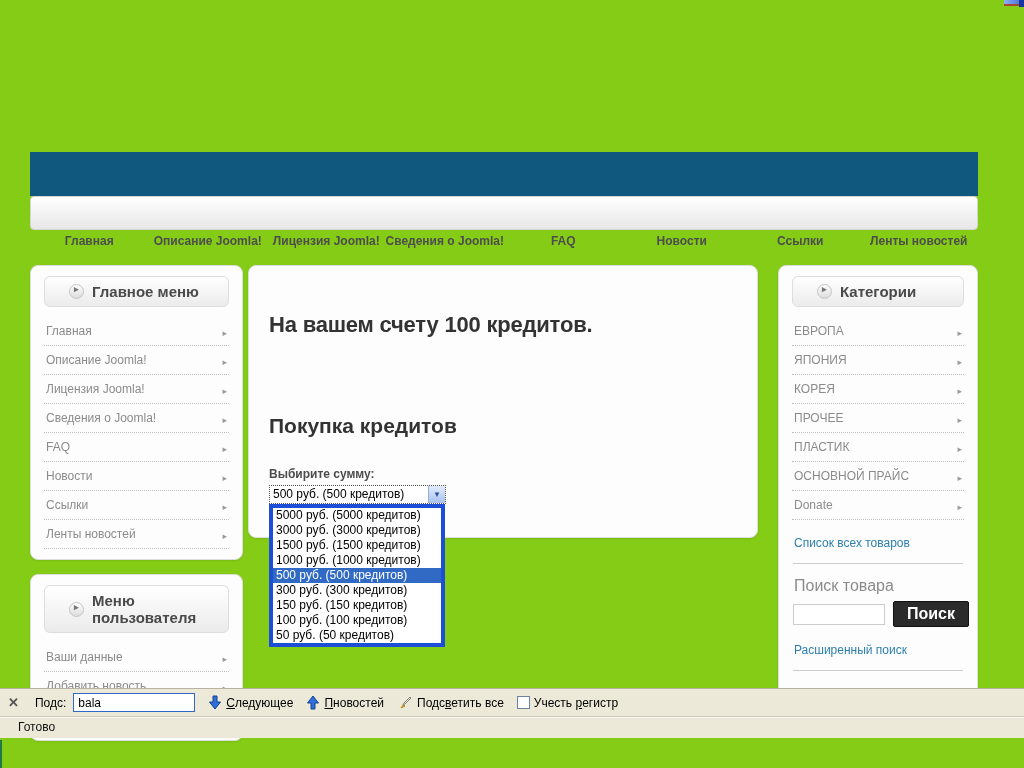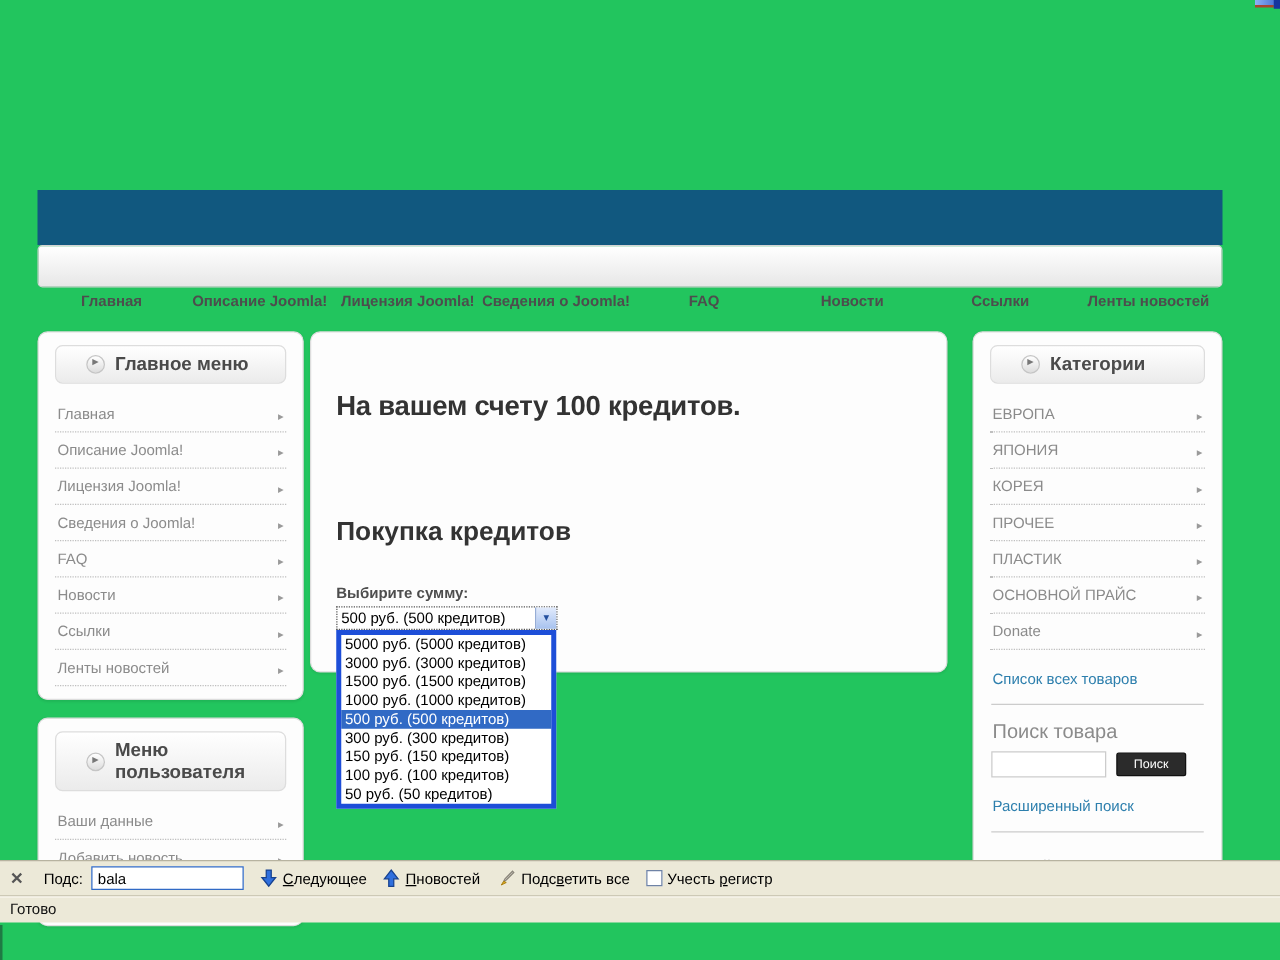--- a/index.html
+++ b/index.html
@@ -1,18 +1,18 @@
 <!DOCTYPE html>
 <html><head>
 <meta charset="utf-8">
 <style>
   * { margin:0; padding:0; box-sizing:border-box; }
   html,body { background:#fff; }
   body { font-family:"Liberation Sans", sans-serif; }
-  #screen { position:relative; width:1024px; height:768px; background:#22c55e; overflow:hidden; }
+  #screen { position:relative; width:1024px; height:768px; background:#84cc16; overflow:hidden; }
 
   
   .frag { position:absolute; left:1004px; top:0; width:20px; height:8px; }
   .frag-bar { height:4px; background:linear-gradient(90deg,#8db2f3,#3a66cf); }
   .frag-red { height:2px; width:15px; background:#a9442f; }
   .frag-sq { position:absolute; right:0; top:0; width:5px; height:7px; background:#16359e; }
 
   
   .site { position:absolute; left:30px; top:152px; width:948px; }
   .site-header { height:44px; background:#11587f; }
@@ -60,37 +60,37 @@
 
   
   .right-box { height:446px; overflow:hidden; }
   .link-blue { display:block; margin:16px 2px 0; font-size:12px; color:#2d7fad; cursor:pointer;
                text-decoration:none; }
   .sep { border:none; border-top:1px solid #ccc; margin:13px 1px; }
   .search-label { margin:0 2px 6px; font-size:16px; color:#8b8b8b; }
   .search-row { display:flex; gap:8px; align-items:center; margin:0 1px; }
   .search-input { width:92px; height:21px; border:1px solid #ccc; background:#fff; font-size:12px; padding:0 3px; }
   .search-btn { background:#2b2b2b; border:1px solid #111; border-radius:2px; color:#fff;
-                font-weight:normal; font-size:10px; padding:3px 13px; cursor:pointer; }
+                font-weight:bold; font-size:16px; padding:3px 13px; cursor:pointer; }
 
   
   .findbar { position:absolute; left:0; top:688px; width:1024px; height:28px; background:#ece9d8;
              border-top:1px solid #b7b3a0; display:flex; align-items:center; gap:7px;
              padding:0 8px; font-size:12px; color:#000; z-index:100; }
   .fb-close { font-size:13px; font-weight:bold; color:#555; margin-right:9px; cursor:pointer; }
   .fb-input { width:122px; height:19px; border:1px solid #316ac5; font-size:12px; padding:1px 4px;
               font-family:"Liberation Sans", sans-serif; }
   .fb-btn { display:flex; align-items:center; gap:4px; cursor:pointer; margin-left:6px; white-space:nowrap; }
   .fb-btn .u { text-decoration:underline; }
   .fb-check { width:13px; height:13px; border:1px solid #6f83a6; background:#fff; flex:0 0 auto; }
 
   
   .statusbar { position:absolute; left:0; top:716px; width:1024px; height:22px; background:#ece9d8;
                border-top:1px solid #cdc9b6; box-shadow:inset 0 1px 0 #fbfaf3;
-               font-size:12px; line-height:20px; padding-left:8px; color:#111; z-index:100; }
+               font-size:12px; line-height:20px; padding-left:18px; color:#111; z-index:100; }
   .green-strip { position:absolute; left:0; top:740px; width:2px; height:28px; background:#1f7a44; z-index:101; }
 </style>
 </head>
 <body>
 
 <div id="screen">
 
   <div class="frag">
     <div class="frag-bar"></div>
     <div class="frag-red"></div>

